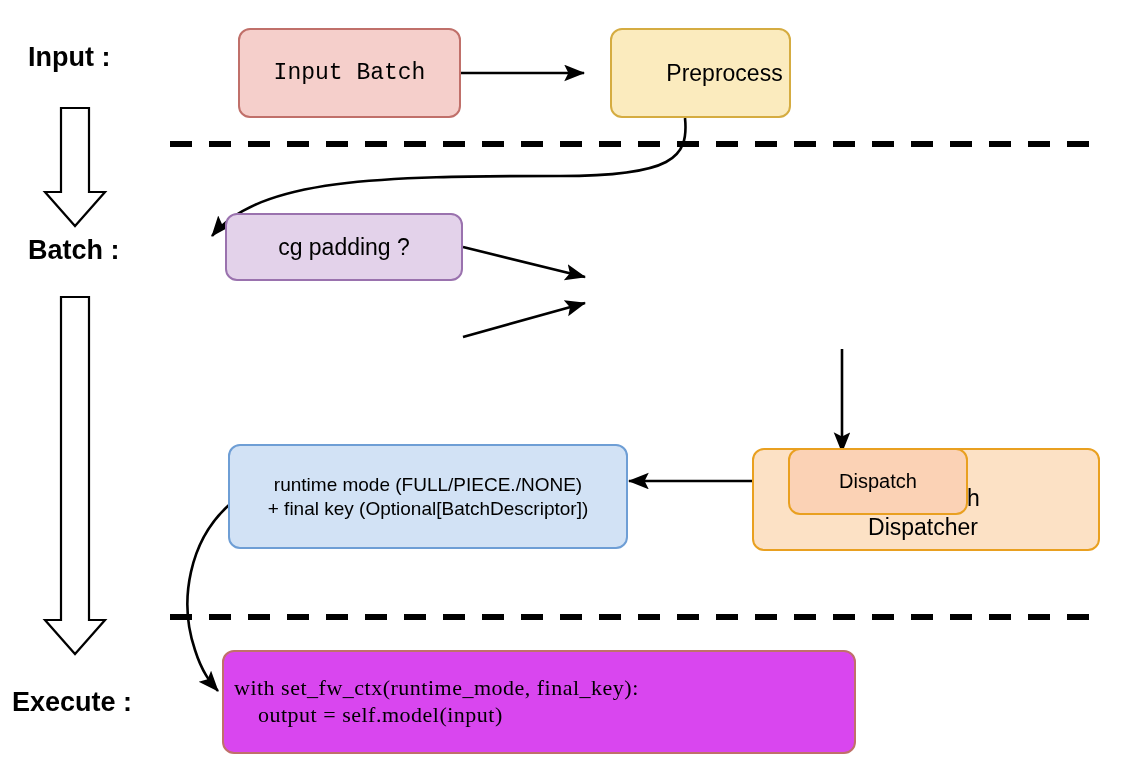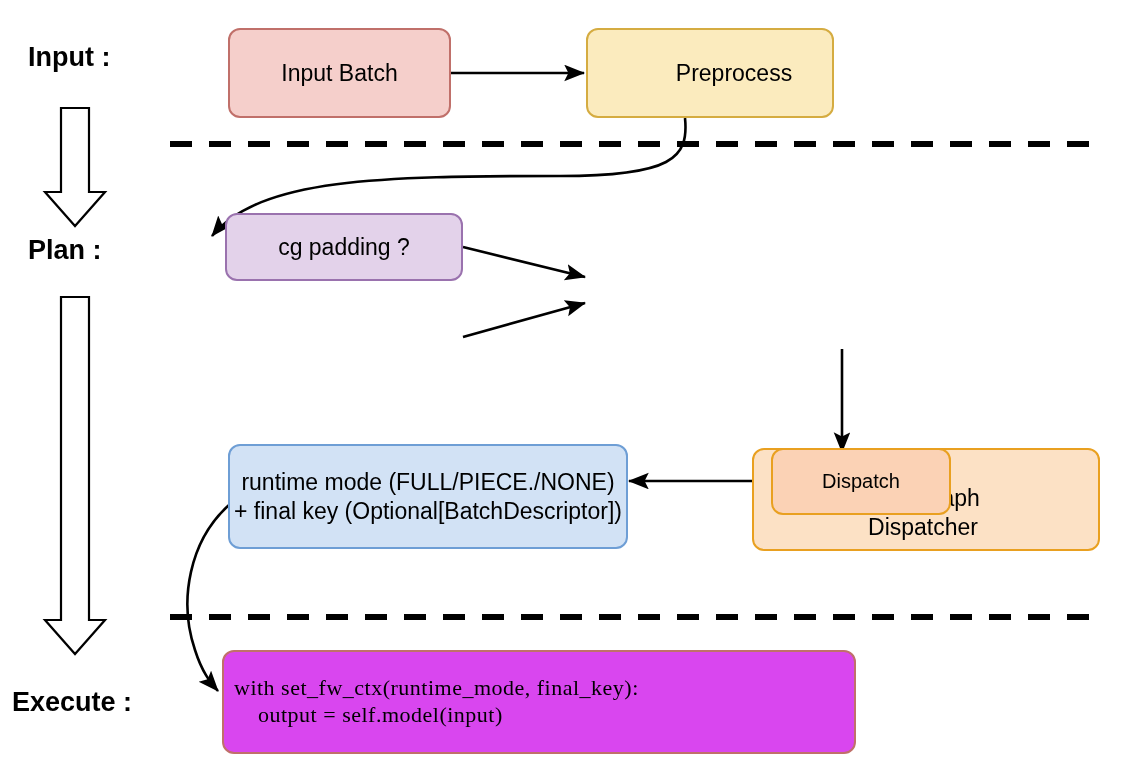--- a/index.html
+++ b/index.html
@@ -45,21 +45,21 @@
     line-height: 1.22;
   }
   .node-input-batch  { background:#F5CFCB; border-color:#C0706A; font-size:23px; }
   .node-preprocess   { background:#FBEBBE; border-color:#D5AC41; font-size:23px; }
   .node-cg-padding   { background:#E3D2EA; border-color:#9A72AE; font-size:23px; }
   .node-uniform      { background:#E3D2EA; border-color:#9A72AE; font-size:23px; }
   .node-init-key     { background:#D7E8CC; border-color:#8BBB72; font-size:21px; }
   .node-dispatcher   { background:#FCE1C5; border-color:#E9A020; font-size:23px;
                        align-items:flex-start; justify-content:flex-end; }
   .node-dispatch     { background:#FBD2B5; border-color:#E9A020; font-size:20px; }
-  .node-runtime-mode { background:#D2E2F5; border-color:#6E9ED5; font-size:23px; }
+  .node-runtime-mode { background:#D2E2F5; border-color:#6E9ED5; font-size:19px; }
   .node-exec-code    { background:#d946ef; border-color:#C0706A;
                        font-family:"Liberation Serif", serif; font-size:22px;
                        justify-content:flex-start; align-items:center;
                        padding-left:10px; text-align:left; white-space:pre;
                        letter-spacing:0.5px; }
   .dispatcher-title {
     width: 350px;
     padding-top: 34px;
     padding-right: 6px;
     text-align: center;
@@ -98,36 +98,36 @@
     <line x1="463" y1="337" x2="585" y2="303" stroke="#000000" stroke-width="2.6" marker-end="url(#arrowhead)"></line>
 
     <line x1="842" y1="349" x2="842" y2="452" stroke="#000000" stroke-width="2.6" marker-end="url(#arrowhead)"></line>
 
     <line x1="752" y1="481" x2="629" y2="481" stroke="#000000" stroke-width="2.6" marker-end="url(#arrowhead)"></line>
 
     <path d="M229,505 C190,540 178,600 195,650 C202,672 210,682 218,691" fill="none" stroke="#000000" stroke-width="2.6" marker-end="url(#arrowhead)"></path>
   </svg>
 
   <div class="stage-label" style="left:28px; top:42px;">Input :</div>
-  <div class="stage-label" style="left:28px; top:235px;">Plan :</div>
+  <div class="stage-label" style="left:28px; top:235px;">Batch :</div>
   <div class="stage-label" style="left:12px; top:667px;margin-top:20px;">Execute :</div>
 
-  <div class="node node-input-batch" style="left:228px; top:28px; width:223px; height:90px;">Input Batch</div>
+  <div class="node node-input-batch" style="left:238px; top:28px; width:223px; height:90px;font-family:Liberation Mono, monospace;">Input Batch</div>
 
-  <div class="node node-preprocess" style="left:586px; top:28px; width:248px; height:90px;padding-left:48px;">Preprocess</div>
+  <div class="node node-preprocess" style="left:610px; top:28px; width:181px; height:90px;padding-left:48px;">Preprocess</div>
 
   <div class="node node-cg-padding" style="left:225px; top:213px; width:238px; height:68px;">cg padding ?</div>
 
 
 
   <div class="node node-dispatcher" style="left:752px; top:448px; width:348px; height:103px;">
     <div class="dispatcher-title multiline">Cudagraph
 Dispatcher</div>
   </div>
-  <div class="node node-dispatch" style="left:771px; top:448px; width:180px; height:67px;">Dispatch</div>
+  <div class="node node-dispatch" style="left:788px; top:448px; width:180px; height:67px;">Dispatch</div>
 
   <div class="node node-runtime-mode multiline" style="left:228px; top:444px; width:400px; height:105px;">runtime mode (FULL/PIECE./NONE)
 + final key (Optional[BatchDescriptor])</div>
 
   <div class="node node-exec-code" style="left:222px; top:650px; width:634px; height:104px;">with set_fw_ctx(runtime_mode, final_key):
     output = self.model(input)</div>
 
 </div>
 
 </body></html>

